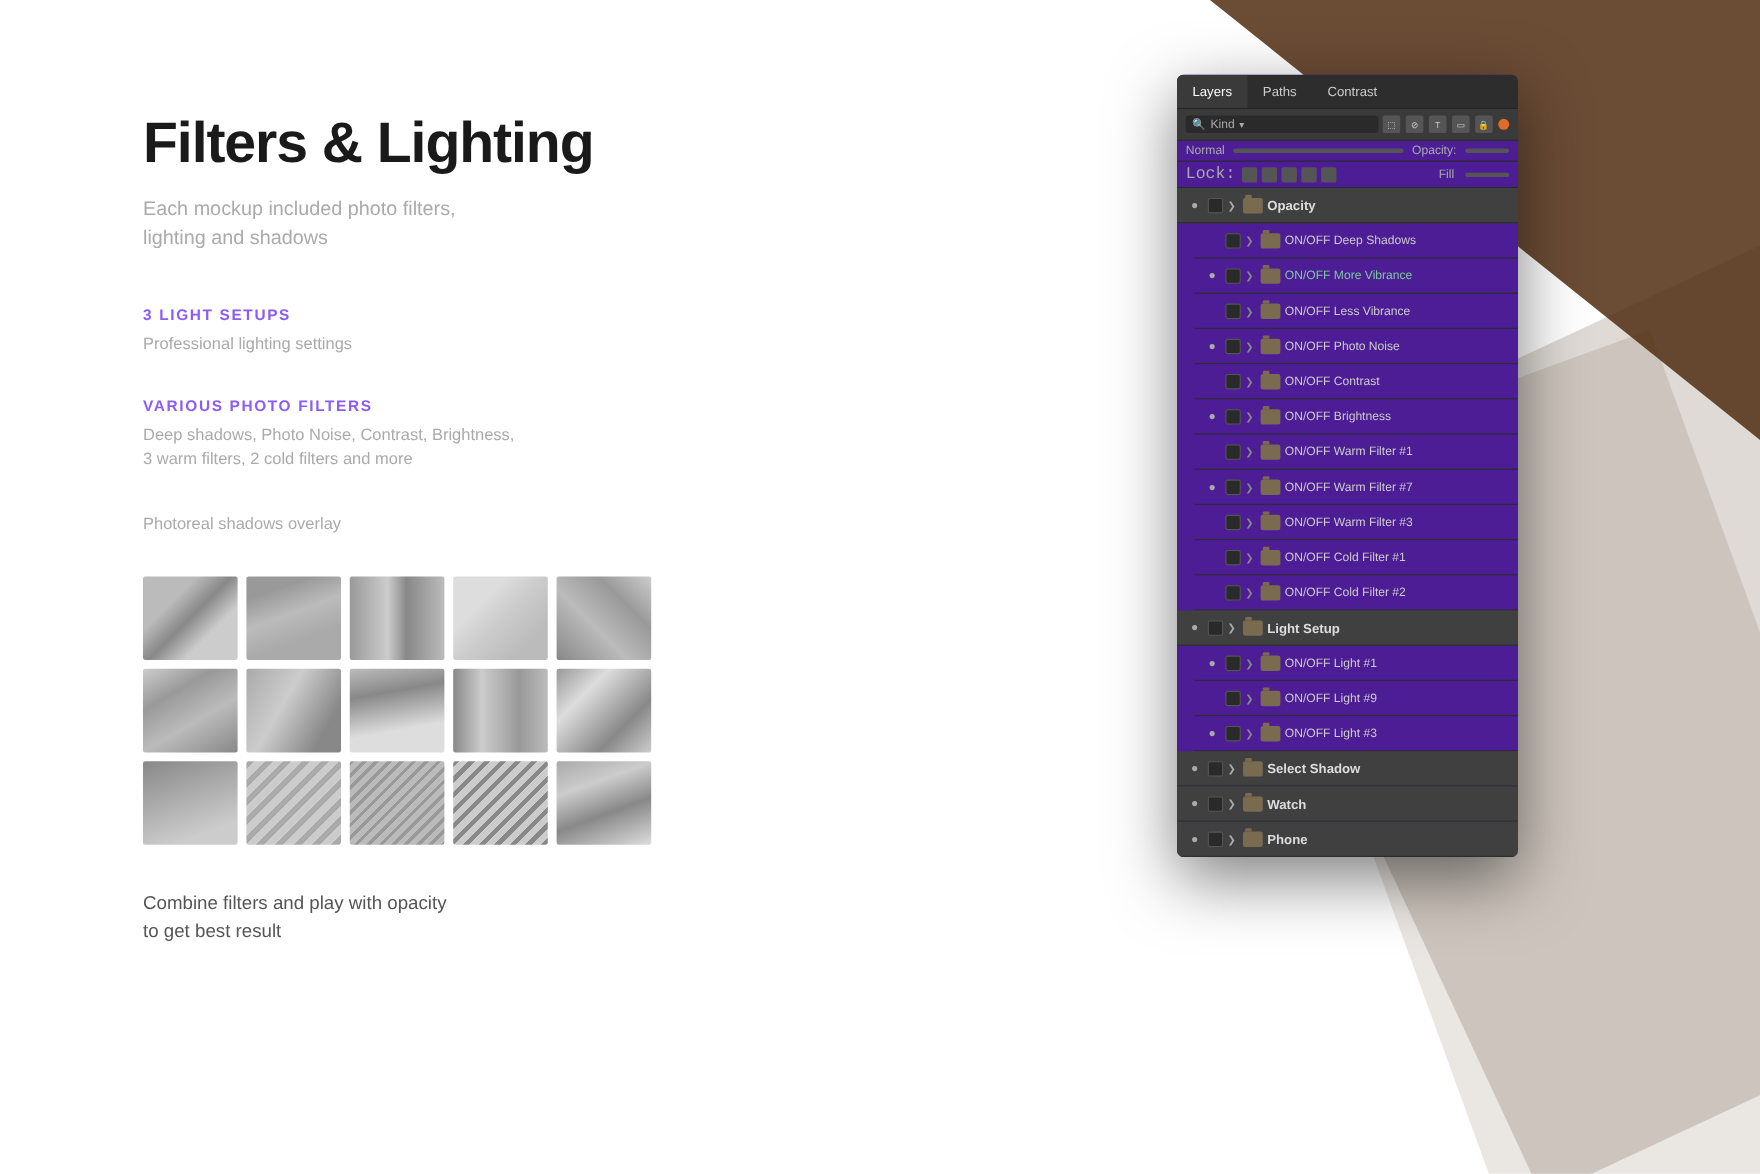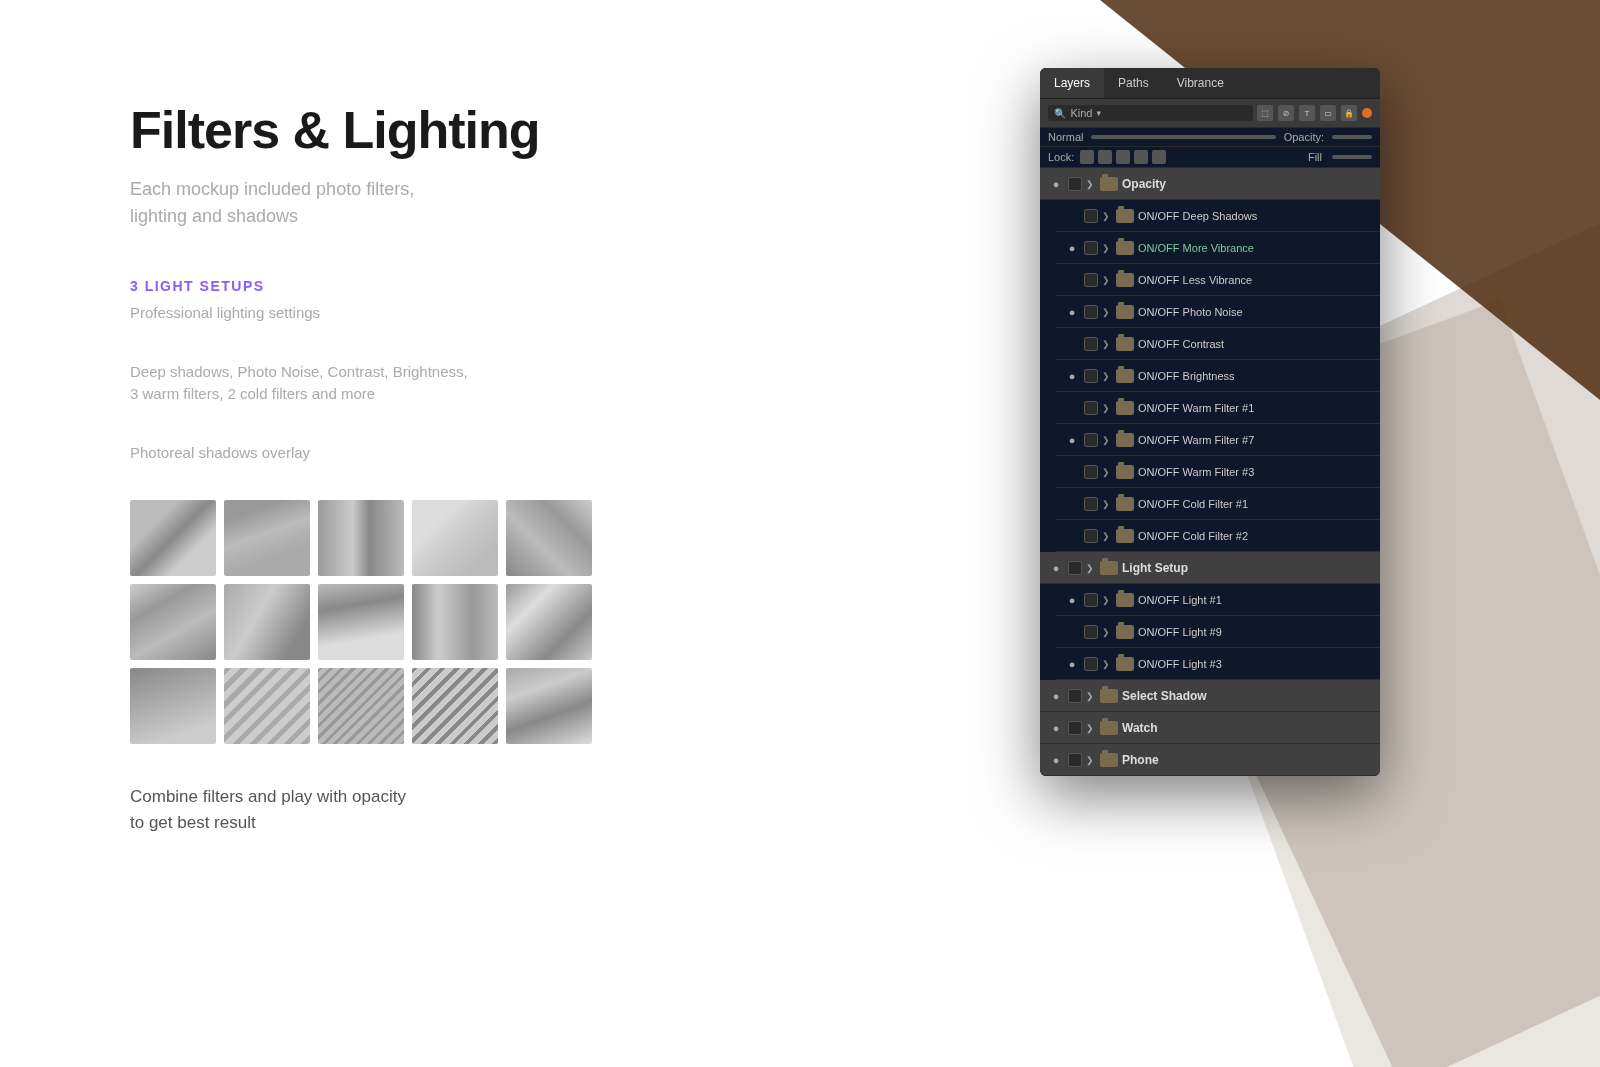--- a/index.html
+++ b/index.html
@@ -137,22 +137,22 @@
       font-size: 17px;
       color: #555;
       line-height: 1.5;
     }
 
     
     .ps-panel {
       position: absolute;
       right: 220px;
       top: 68px;
-      width: 340px;
-      background: #0f172a;
+      width: 310px;
+      background: #4c1d95;
       border-radius: 6px;
       z-index: 3;
       box-shadow: 0 20px 60px rgba(0,0,0,0.5);
       overflow: hidden;
     }
 
     .ps-tabs {
       display: flex;
       background: #2d2d2d;
       border-bottom: 1px solid #222;
@@ -239,22 +239,23 @@
 
     .ps-lock-row {
       display: flex;
       align-items: center;
       padding: 3px 8px;
       gap: 6px;
       border-bottom: 1px solid #2a2a2a;
     }
 
     .ps-lock-label {
-      font-size: 11px;
-      color: #aaa;
+      font-size: 15px;
+      color: #aaa;
+      font-family: Liberation Mono, monospace;
     }
 
     .ps-lock-icons {
       display: flex;
       gap: 4px;
     }
 
     .ps-lock-icon {
       width: 14px;
       height: 14px;
@@ -378,20 +379,21 @@
     <span>Each mockup included photo filters,</span><br>
     <span>lighting and shadows</span>
   </p>
 
   <div>
     <p class="section-title">3 LIGHT SETUPS</p>
     <p class="section-desc">Professional lighting settings</p>
   </div>
 
   <div>
+    <p class="section-title">VARIOUS PHOTO FILTERS</p>
     <p class="section-desc">
       <span>Deep shadows, Photo Noise, Contrast, Brightness,</span><br>
       <span>3 warm filters, 2 cold filters and more</span>
     </p>
   </div>
 
   <div>
     <p class="section-desc">Photoreal shadows overlay</p>
   </div>
 
@@ -417,21 +419,21 @@
     <span>Combine filters and play with opacity</span><br>
     <span>to get best result</span>
   </p>
 </div>
 
 <div class="ps-panel">
 
   <div class="ps-tabs">
     <div class="ps-tab active">Layers</div>
     <div class="ps-tab">Paths</div>
-    <div class="ps-tab">Vibrance</div>
+    <div class="ps-tab">Contrast</div>
   </div>
 
   <div class="ps-toolbar">
     <div class="ps-search">
       <span style="font-size:10px;color:#888;">🔍</span>
       <span class="ps-search-text">Kind</span>
       <span class="ps-dropdown" style="font-size:9px;">▾</span>
     </div>
     <div class="ps-icon-row">
       <div class="ps-icon" style="font-size:8px;">⬚</div>

